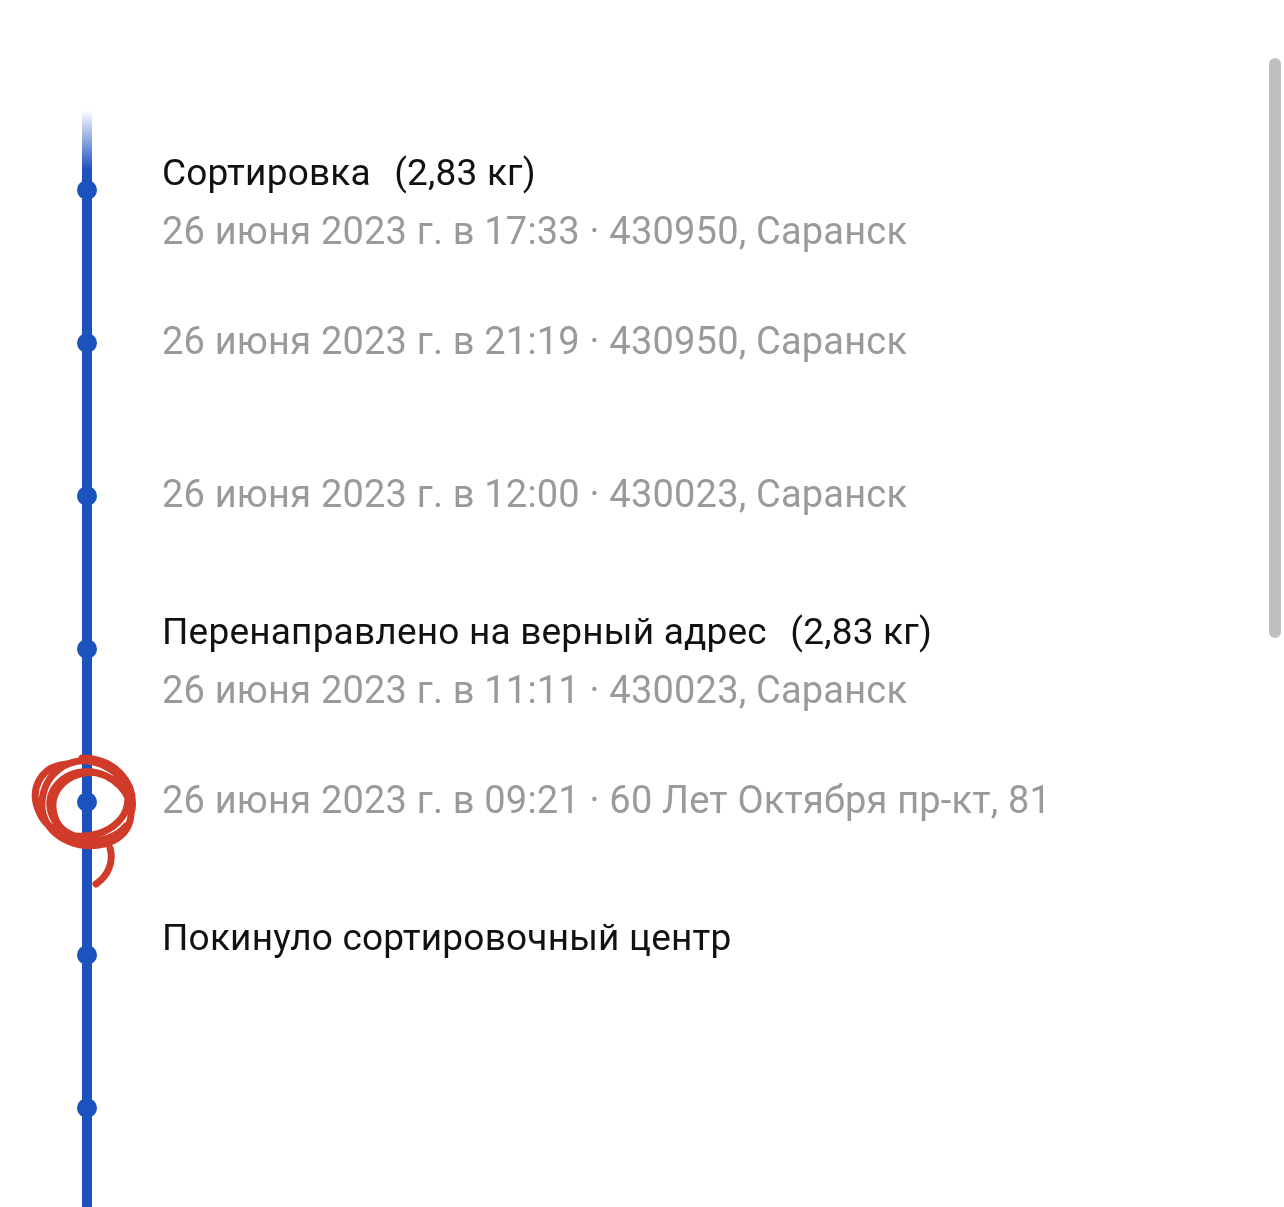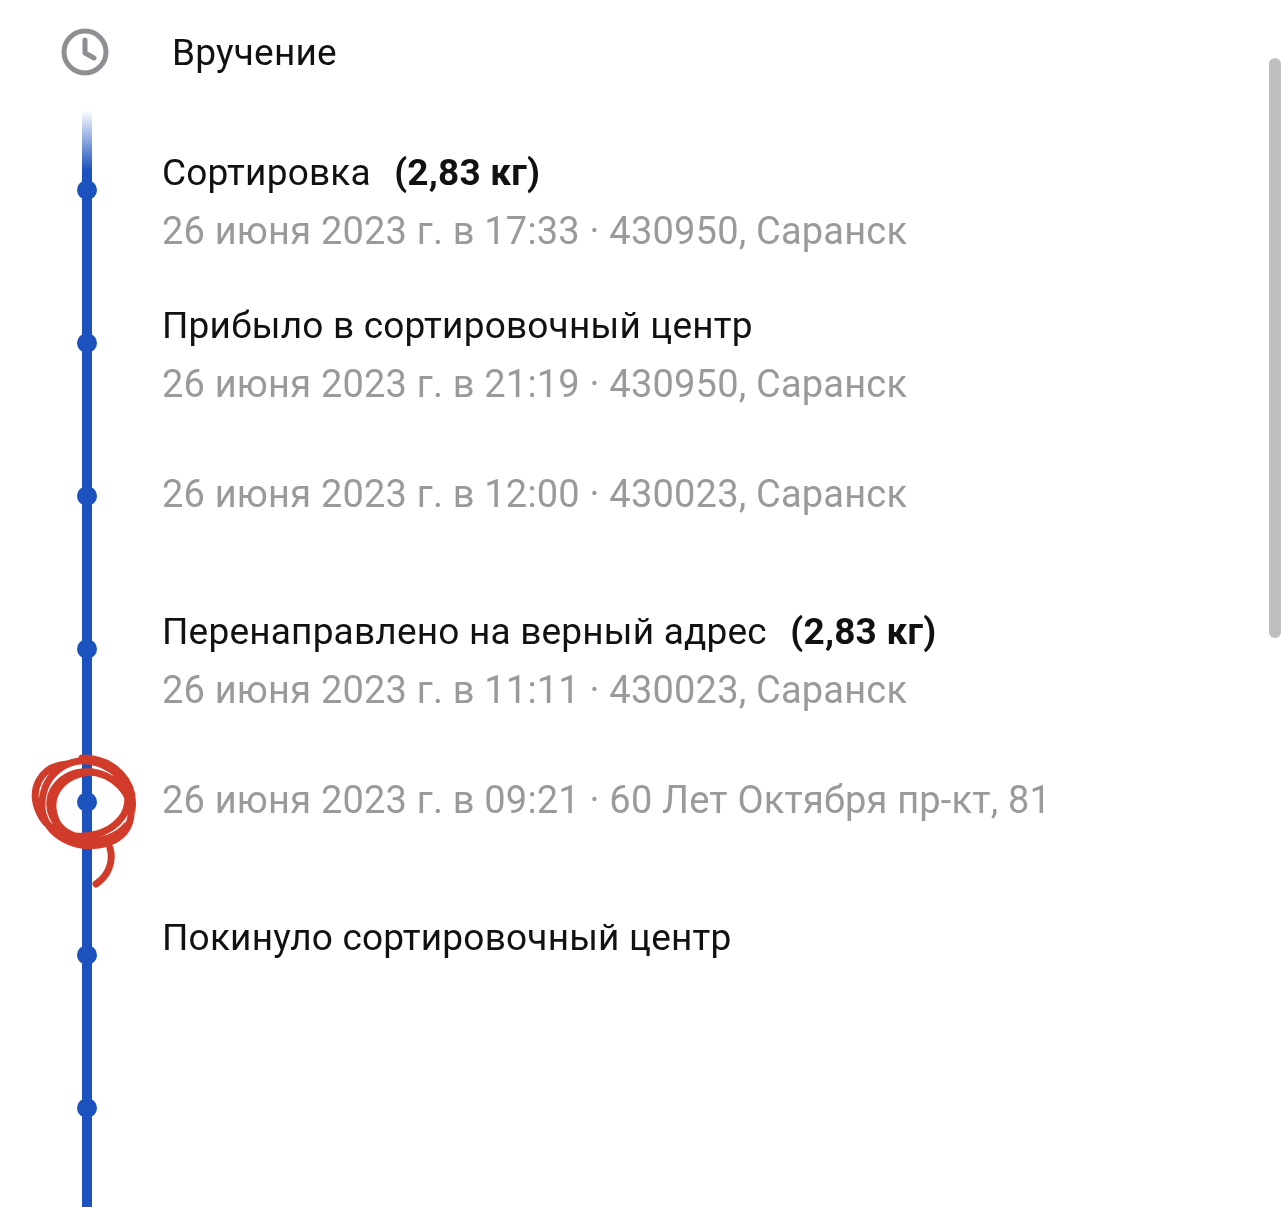--- a/index.html
+++ b/index.html
@@ -71,21 +71,21 @@
   }
   .event-title {
     font-size: 37px;
     font-weight: 400;
     color: #111;
     letter-spacing: 0.2px;
     line-height: 1.15;
   }
   .event-weight {
     font-size: 37px;
-    font-weight: 700;
+    font-weight: 400;
     color: #111;
     margin-left: 14px;
   }
   .event-sub {
     margin-top: 14px;
     font-size: 38px;
     font-weight: 400;
     color: #9a9a9a;
     letter-spacing: 0.2px;
   }
@@ -118,29 +118,20 @@
     height: 580px;
     background: #bfbfbf;
     border-radius: 6px;
   }
 </style>
 </head>
 <body>
 
 <div class="viewport">
 
-  <div class="header-row">
-    <span class="clock-icon">
-      <svg viewBox="0 0 50 50" width="50" height="50">
-        <circle cx="25" cy="25" r="21" fill="none" stroke="#8e8e93" stroke-width="5"></circle>
-        <path d="M25 13 L25 26 L34 31" fill="none" stroke="#8e8e93" stroke-width="5" stroke-linecap="round" stroke-linejoin="round"></path>
-      </svg>
-    </span>
-    <span class="header-title">Вручение</span>
-  </div>
 
   <div class="timeline-line"></div>
 
   <div class="dot" style="top:180px"></div>
   <div class="dot" style="top:333px"></div>
   <div class="dot" style="top:486px"></div>
   <div class="dot" style="top:639px"></div>
   <div class="dot" style="top:792px"></div>
   <div class="dot" style="top:945px"></div>
   <div class="dot" style="top:1098px"></div>
@@ -151,24 +142,20 @@
       <span class="event-weight">(2,83 кг)</span>
     </div>
     <div class="event-sub">
       <span>26 июня 2023 г. в 17:33</span>
       <span> · </span>
       <span>430950, Саранск</span>
     </div>
   </div>
 
   <div class="event" style="top:305px">
-    <div class="event-title">
-      <span>Прибыло в сортировочный центр</span>
-      <span class="event-weight"></span>
-    </div>
     <div class="event-sub">
       <span>26 июня 2023 г. в 21:19</span>
       <span> · </span>
       <span>430950, Саранск</span>
     </div>
   </div>
 
   <div class="event" style="top:458px">
     <div class="event-sub">
       <span>26 июня 2023 г. в 12:00</span>

